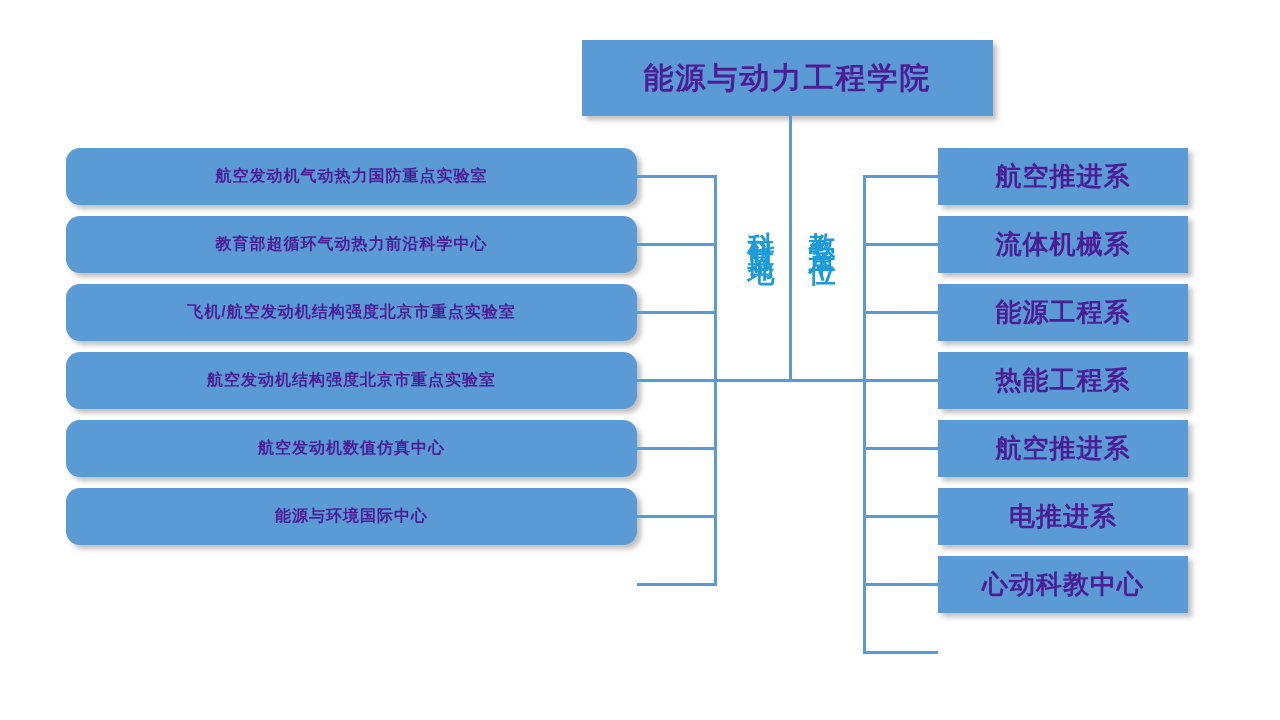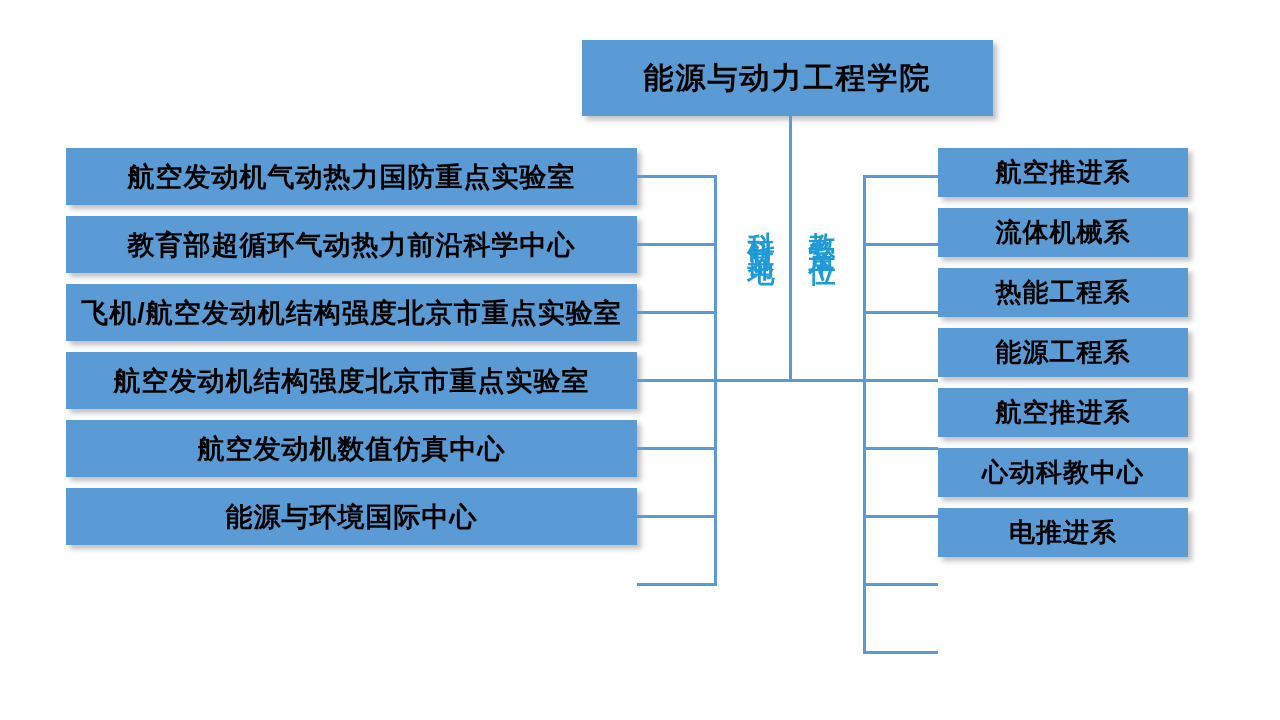--- a/index.html
+++ b/index.html
@@ -11,21 +11,21 @@
   #canvas {
     position: relative;
     width: 1280px;
     height: 720px;
     background: #ffffff;
     overflow: hidden;
   }
   .node {
     position: absolute;
     background: #5B9BD5;
-    color: #000000;
+    color: #4c1d95;
     display: flex;
     align-items: center;
     justify-content: center;
     font-weight: bold;
     box-shadow: 4px 4px 5px rgba(140,140,140,0.55);
     box-sizing: border-box;
     text-align: center;
     white-space: nowrap;
   }
   .root-node {
@@ -44,31 +44,32 @@
   }
   .col .node { position: relative; }
   #left-col {
     left: 66px;
     top: 148px;
     width: 571px;
   }
   #left-col .node {
     width: 571px;
     height: 57px;
-    font-size: 27px;
+    font-size: 16px;
     letter-spacing: 1px;
+    border-radius: 14px;
   }
   #right-col {
     left: 938px;
     top: 148px;
     width: 250px;
   }
   #right-col .node {
     width: 250px;
-    height: 49px;
+    height: 57px;
     font-size: 26px;
     letter-spacing: 1px;
     justify-content: center;
   }
   .line {
     position: absolute;
     background: #5B9BD5;
   }
   .vlabel {
     position: absolute;
@@ -126,33 +127,33 @@
     </div>
 
   <div class="col" id="right-col">
       <div class="node">
         <span>航空推进系</span>
       </div>
       <div class="node">
         <span>流体机械系</span>
       </div>
       <div class="node">
-        <span>热能工程系</span>
+        <span>能源工程系</span>
       </div>
       <div class="node">
-        <span>能源工程系</span>
+        <span>热能工程系</span>
       </div>
       <div class="node">
         <span>航空推进系</span>
       </div>
       <div class="node">
-        <span>心动科教中心</span>
+        <span>电推进系</span>
       </div>
       <div class="node">
-        <span>电推进系</span>
+        <span>心动科教中心</span>
       </div>
     </div>
 
 <div class="line" style="left: 637px; top: 175px; width: 77px; height: 3px;"></div>
     <div class="line" style="left: 637px; top: 243px; width: 77px; height: 3px;"></div>
     <div class="line" style="left: 637px; top: 311px; width: 77px; height: 3px;"></div>
     <div class="line" style="left: 637px; top: 379px; width: 77px; height: 3px;"></div>
     <div class="line" style="left: 637px; top: 447px; width: 77px; height: 3px;"></div>
     <div class="line" style="left: 637px; top: 515px; width: 77px; height: 3px;"></div>
     <div class="line" style="left: 637px; top: 583px; width: 77px; height: 3px;"></div>

